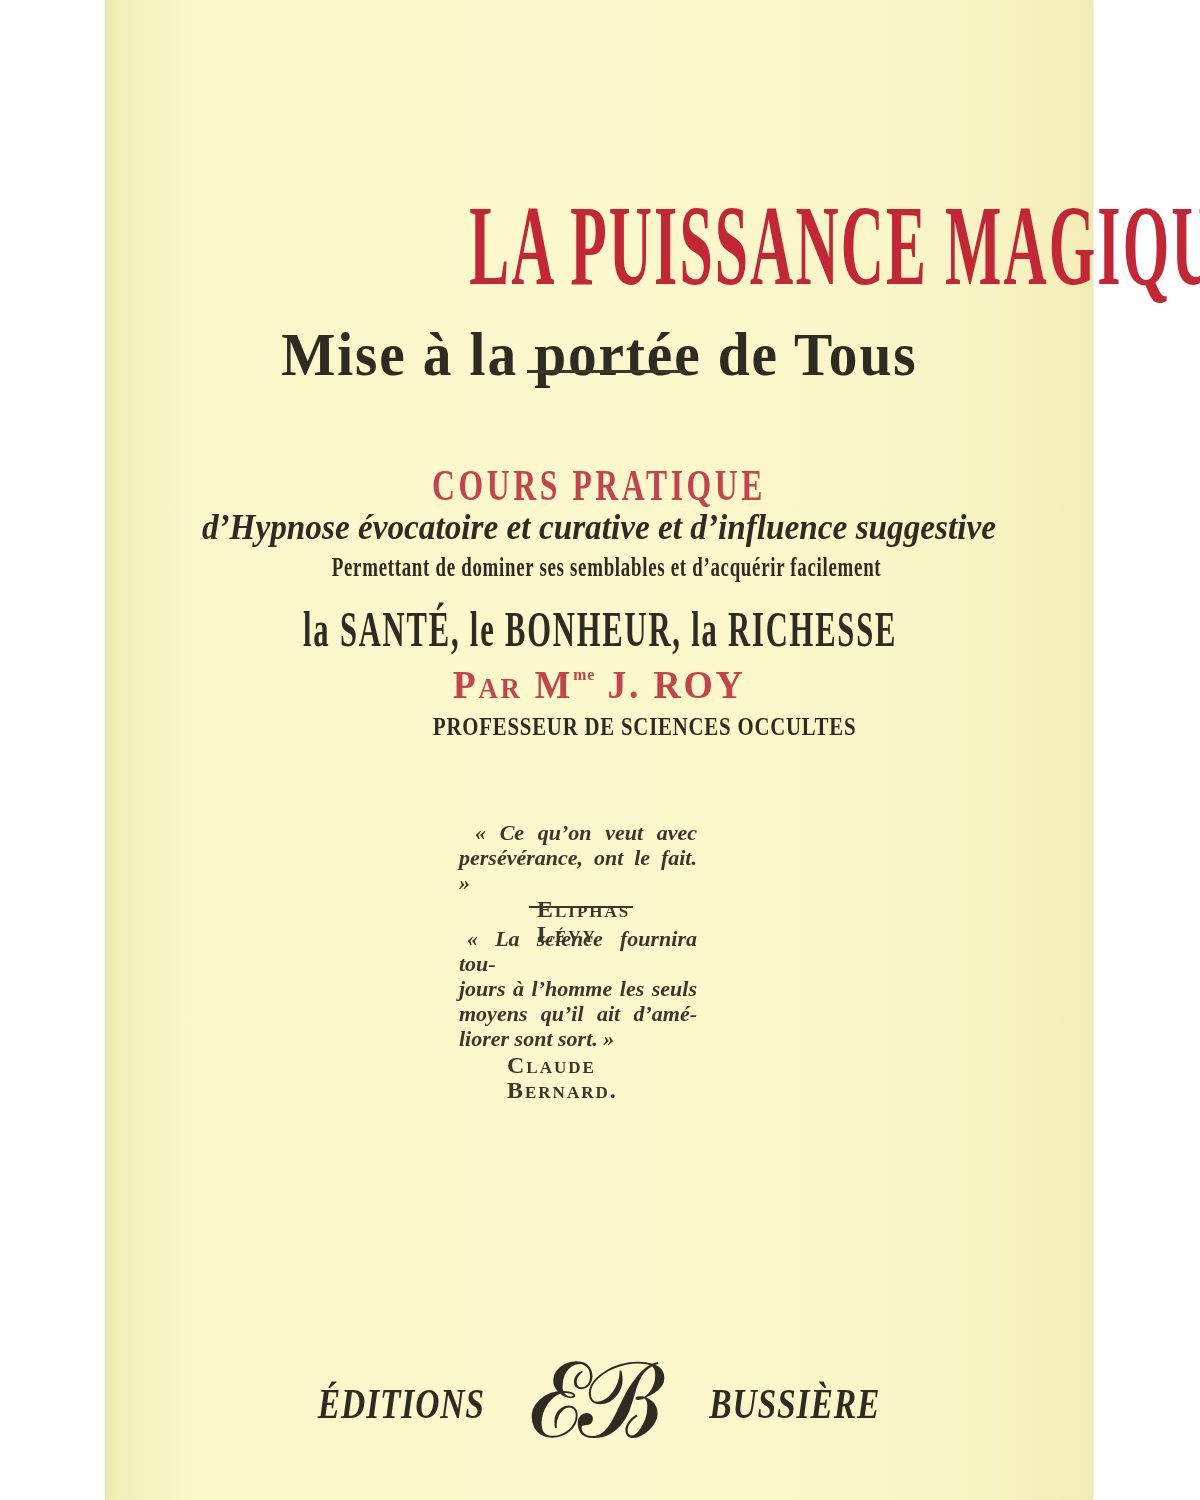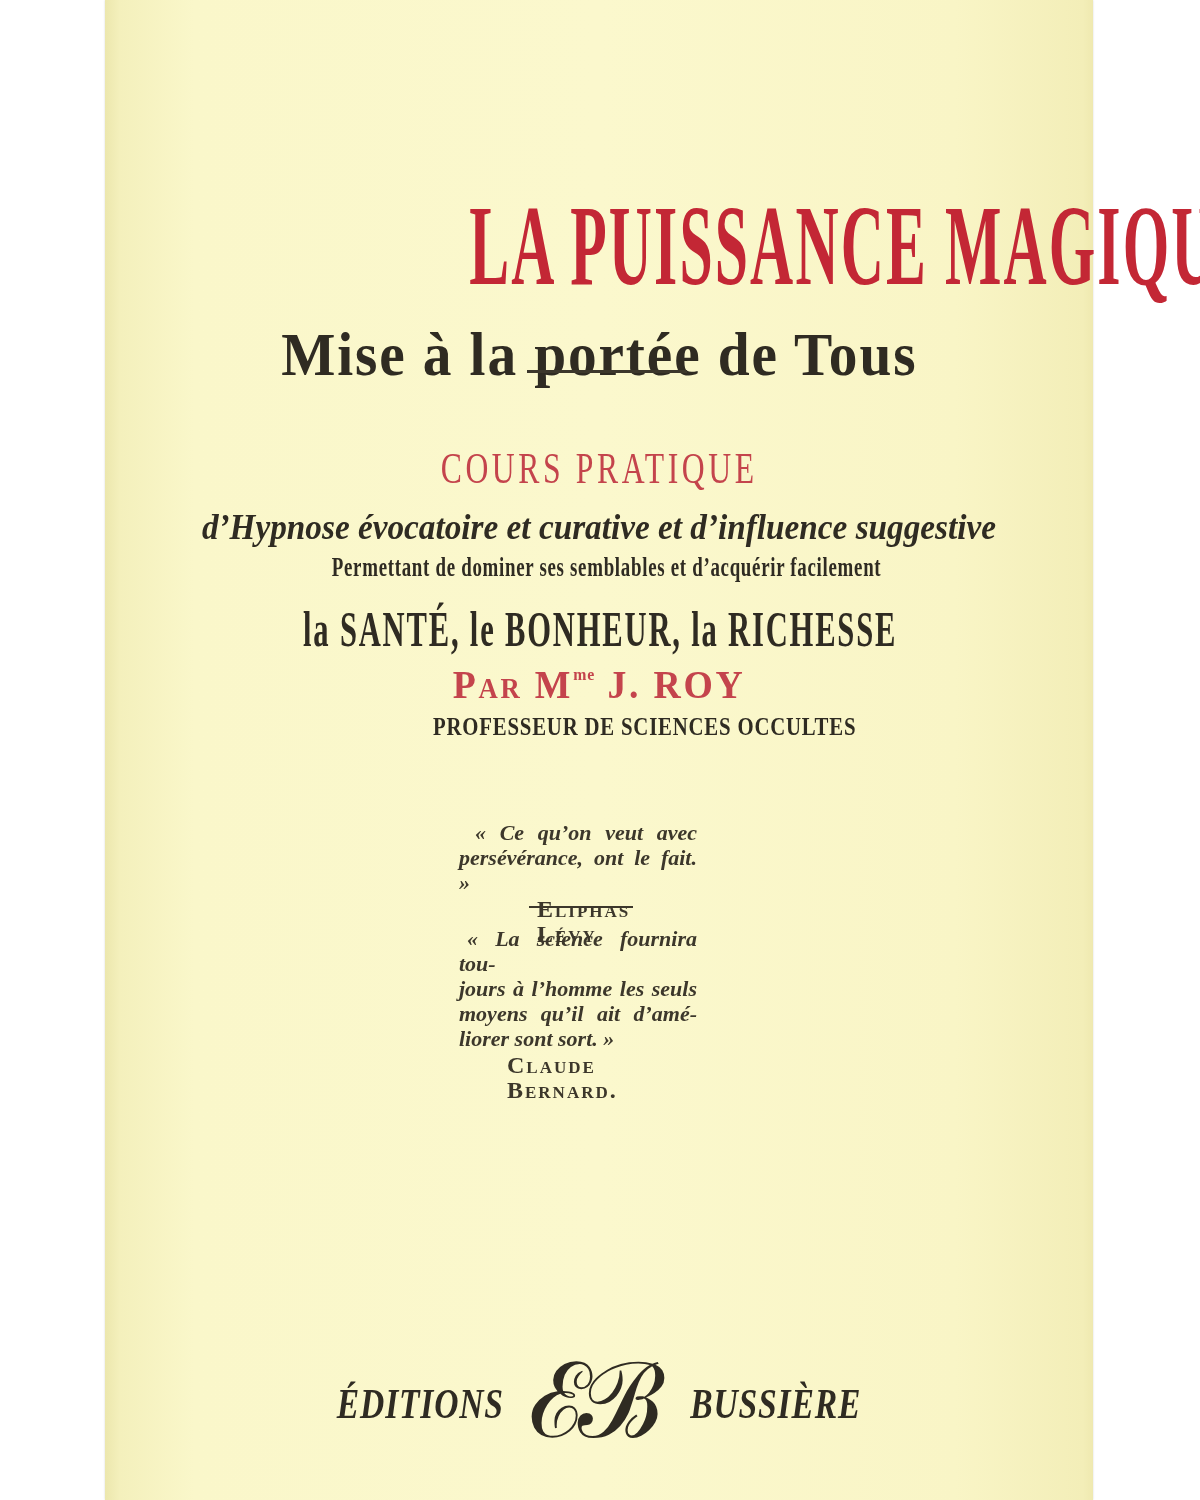--- a/index.html
+++ b/index.html
@@ -23,21 +23,21 @@
   .title{top:188px;color:var(--red,#c32735);font-weight:bold;font-size:115px;}
   .title .sq{transform:scale(0.52,1.0);letter-spacing:4px;}
 
   .subtitle{top:324px;color:var(--ink,#2f2b22);font-weight:bold;font-size:61px;}
   .subtitle .sq{transform:scale(0.94,1.0);letter-spacing:2px;}
 
   .rule{position:absolute;height:3px;background:var(--ink-soft,#3c372b);}
   .rule1{top:370px;left:calc(50% - 72px);width:160px;}
   .rule2{top:906px;left:calc(50% - 70px);width:104px;height:2px;}
 
-  .cours{top:447px;color:var(--red-soft,#c4444c);font-weight:normal;font-size:44px;text-align:center;}
+  .cours{top:464px;color:var(--red-soft,#c4444c);font-weight:bold;font-size:44px;text-align:center;}
   .cours .sq{transform:scale(0.72,1.0);letter-spacing:5px;}
 
   .hypnose{top:474px;color:var(--ink,#2f2b22);font-style:italic;font-weight:bold;font-size:35px;margin-top:36px;}
   .hypnose .sq{transform:scale(0.95,1.0);}
 
   .permettant{top:554px;color:var(--ink,#2f2b22);font-weight:bold;font-size:27px;padding-left:8px;}
   .permettant .sq{transform:scale(0.70,1.0);letter-spacing:1px;}
 
   .benefits{top:604px;color:var(--ink,#2f2b22);font-weight:bold;font-size:51px;}
   .benefits .sq{transform:scale(0.60,1.0);letter-spacing:3px;}
@@ -58,21 +58,21 @@
   .qline{text-align:justify;text-align-last:justify;}
   .qline.last{text-align:left;text-align-last:left;}
   .q1 .qline:first-child{text-indent:16px;}
   .q2 .qline:first-child{text-indent:8px;}
   .attr{font-style:normal;font-variant:small-caps;font-weight:bold;
     font-size:24px;letter-spacing:2px;margin-top:2px;}
   .q1 .attr{padding-left:78px;}
   .q2 .attr{padding-left:48px;}
 
   .publisher{position:absolute;top:1356px;left:0;width:100%;height:96px;
-    display:flex;align-items:center;justify-content:center;gap:4px;
+    display:flex;align-items:center;justify-content:center;gap:23px;
     color:var(--ink,#2f2b22);}
   .pubword{font-style:italic;font-weight:bold;font-size:42px;display:inline-block;
     transform:scale(0.80,1.0);letter-spacing:1px;white-space:nowrap;}
   .monogram{font-family:Liberation Serif, serif;font-size:104px;line-height:96px;
     letter-spacing:-14px;padding-right:14px;transform:translateY(-2px);}
 </style>
 </head>
 <body>
 
 <div class="stage">

